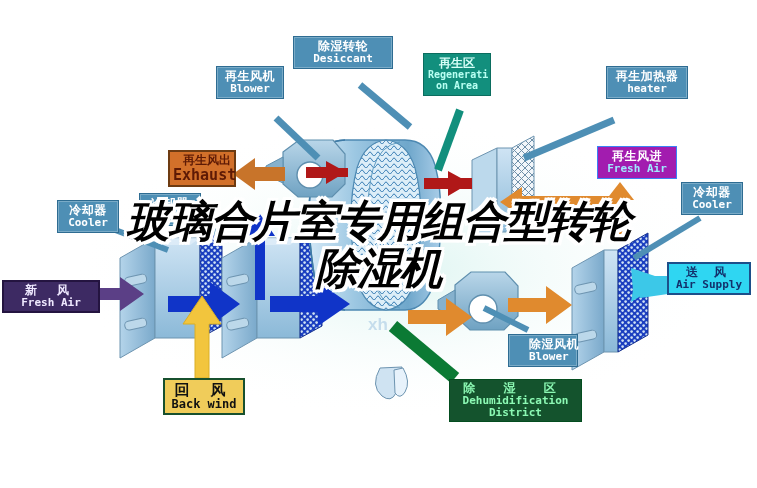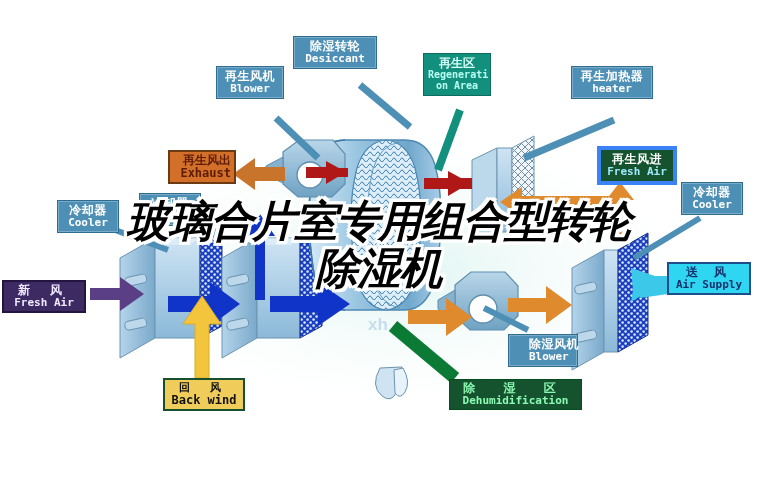--- a/index.html
+++ b/index.html
@@ -22,35 +22,35 @@
   .cal-blue .en{font-size:11px;}
 
   
   .cal-teal{background:#128f7d;border:1px solid #0b6d5f;color:#b8fff2;}
   .cal-teal .cn{font-size:12px;color:#d9fff8;}
   .cal-teal .en{font-size:10px;}
 
   
   .cal-orange{background:#d2702a;border:2px solid #6d3b12;color:#5a1b06;}
   .cal-orange .cn{font-size:12px;color:#5e1a05;}
-  .cal-orange .en{font-size:12px;color:#5e1a05;}
+  .cal-orange .en{font-size:15px;color:#5e1a05;}
 
   
   .cal-purple{background:#3d2a63;border:2px solid #241440;color:#e4dcff;}
   .cal-purple .cn{font-size:12px;color:#efe9ff;letter-spacing:8px;}
   .cal-purple .en{font-size:11px;color:#efe9ff;}
 
   
-  .cal-purple2{background:#14532d;border:4px solid #3b82f6;}
+  .cal-purple2{background:#a21caf;border:1px solid #3b82f6;}
   .cal-purple2 .cn{font-size:12px;color:#ffffff;letter-spacing:.5px;}
   .cal-purple2 .en{font-size:11px;color:#9fe9ff;}
 
   
   .cal-yellow{background:#f0cc5a;border:2px solid #17502e;color:#1a1a1a;}
-  .cal-yellow .cn{font-size:11px;color:#111;letter-spacing:8px;}
+  .cal-yellow .cn{font-size:15px;color:#111;letter-spacing:8px;}
   .cal-yellow .en{font-size:12px;color:#111;}
 
   
   .cal-green{background:#14532d;border:1px solid #034d1f;}
   .cal-green .cn{font-size:12px;color:#8cf9b4;letter-spacing:12px;}
   .cal-green .en{font-size:11px;color:#8cf9b4;}
 
   
   .cal-cyan{background:#2fd6f2;border:2px solid #1c4f8a;}
   .cal-cyan .cn{font-size:12px;color:#13306b;letter-spacing:6px;}
@@ -254,37 +254,37 @@
     <path d="M528 330 l-44 -22" stroke="#4e8fb5" stroke-width="6" fill="none"></path>
 
     <path d="M455 378 l-62 -52" stroke="#0b7a34" stroke-width="13" fill="none"></path>
   </svg>
 
   <div id="title">
     <div>玻璃合片室专用组合型转轮</div>
     <div>除湿机</div>
   </div>
 
-  <div class="lbl cal-blue" style="left:293px;top:36px;width:84px;padding:3px 4px;">
+  <div class="lbl cal-blue" style="left:293px;top:36px;width:100px;padding:3px 4px;">
     <span class="cn">除湿转轮</span>
     <span class="en">Desiccant</span>
   </div>
 
   <div class="lbl cal-blue" style="left:216px;top:66px;width:68px;padding:3px 4px;">
     <span class="cn">再生风机</span>
     <span class="en">Blower</span>
   </div>
 
   <div class="lbl cal-teal" style="left:423px;top:53px;width:68px;padding:3px 4px;">
     <span class="cn">再生区</span>
     <span class="en">Regenerati</span>
     <span class="en">on Area</span>
   </div>
 
-  <div class="lbl cal-blue" style="left:571px;top:66px;width:82px;padding:3px 1px;">
+  <div class="lbl cal-blue" style="left:606px;top:66px;width:82px;padding:3px 1px;">
     <span class="cn">再生加热器</span>
     <span class="en">heater</span>
   </div>
 
   <div class="lbl cal-orange" style="left:168px;top:150px;width:68px;padding:2px 3px;text-align:right;">
     <span class="cn">再生风出</span>
     <span class="en">Exhaust</span>
   </div>
 
   <div class="lbl cal-purple2" style="left:597px;top:146px;width:80px;padding:3px 4px;">
@@ -300,38 +300,39 @@
   <div class="lbl cal-blue" style="left:57px;top:200px;width:62px;padding:3px 4px;">
     <span class="cn">冷却器</span>
     <span class="en">Cooler</span>
   </div>
 
   <div class="lbl cal-blue" style="left:139px;top:193px;width:62px;padding:3px 4px;">
     <span class="cn">冷却器</span>
     <span class="en">Cooler</span>
   </div>
 
-  <div class="lbl cal-purple" style="left:2px;top:280px;width:84px;padding:2px 3px;">
+  <div class="lbl cal-purple" style="left:2px;top:280px;width:98px;padding:2px 3px;">
     <span class="cn">新 风</span>
     <span class="en">Fresh Air</span>
   </div>
 
   <div class="lbl cal-yellow" style="left:163px;top:378px;width:82px;padding:2px 3px;">
     <span class="cn">回 风</span>
     <span class="en">Back wind</span>
   </div>
 
   <div class="lbl cal-blue" style="left:508px;top:334px;width:70px;padding:3px 20px;">
     <span class="cn">除湿风机</span>
     <span class="en">Blower</span>
   </div>
 
   <div class="lbl cal-green" style="left:449px;top:379px;width:133px;padding:2px 3px;">
     <span class="cn">除 湿 区</span>
     <span class="en">Dehumidification</span>
+    <span class="en">District</span>
   </div>
 
   <div class="lbl cal-cyan" style="left:667px;top:262px;width:84px;padding:2px 3px;">
     <span class="cn">送 风</span>
     <span class="en">Air Supply</span>
   </div>
 
 </div>
 
 </body></html>

